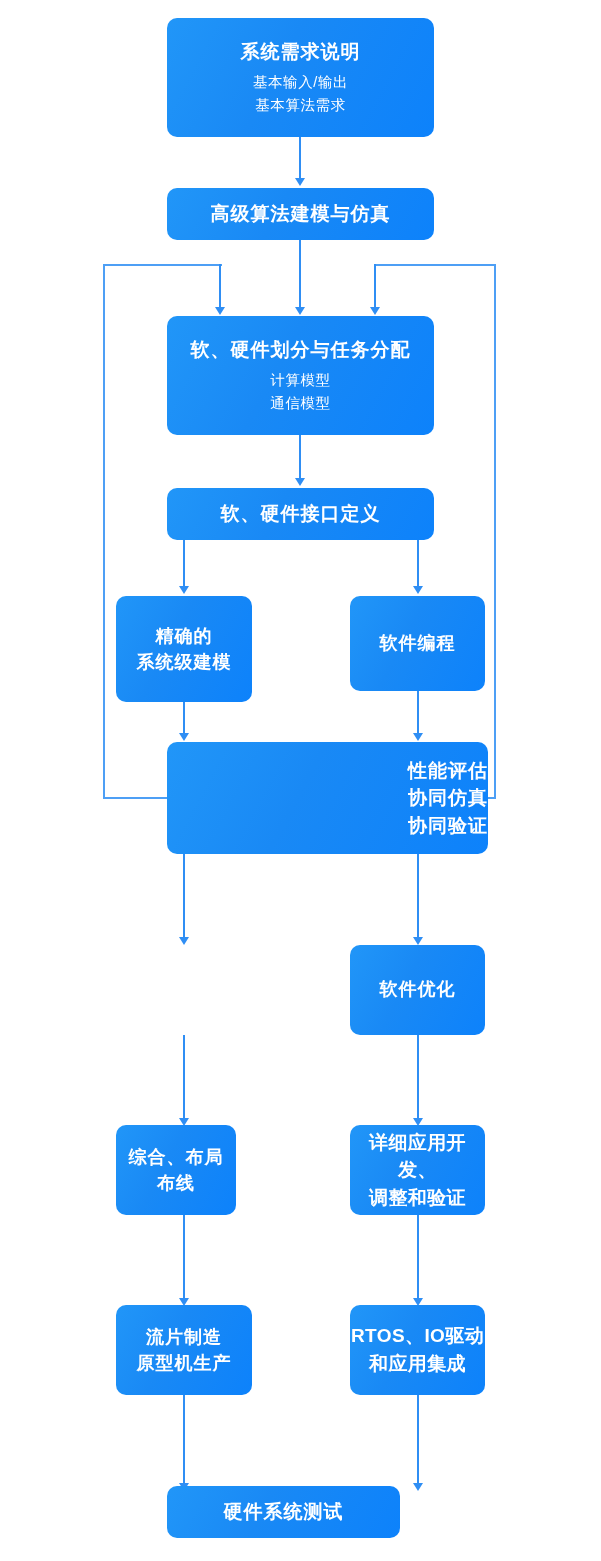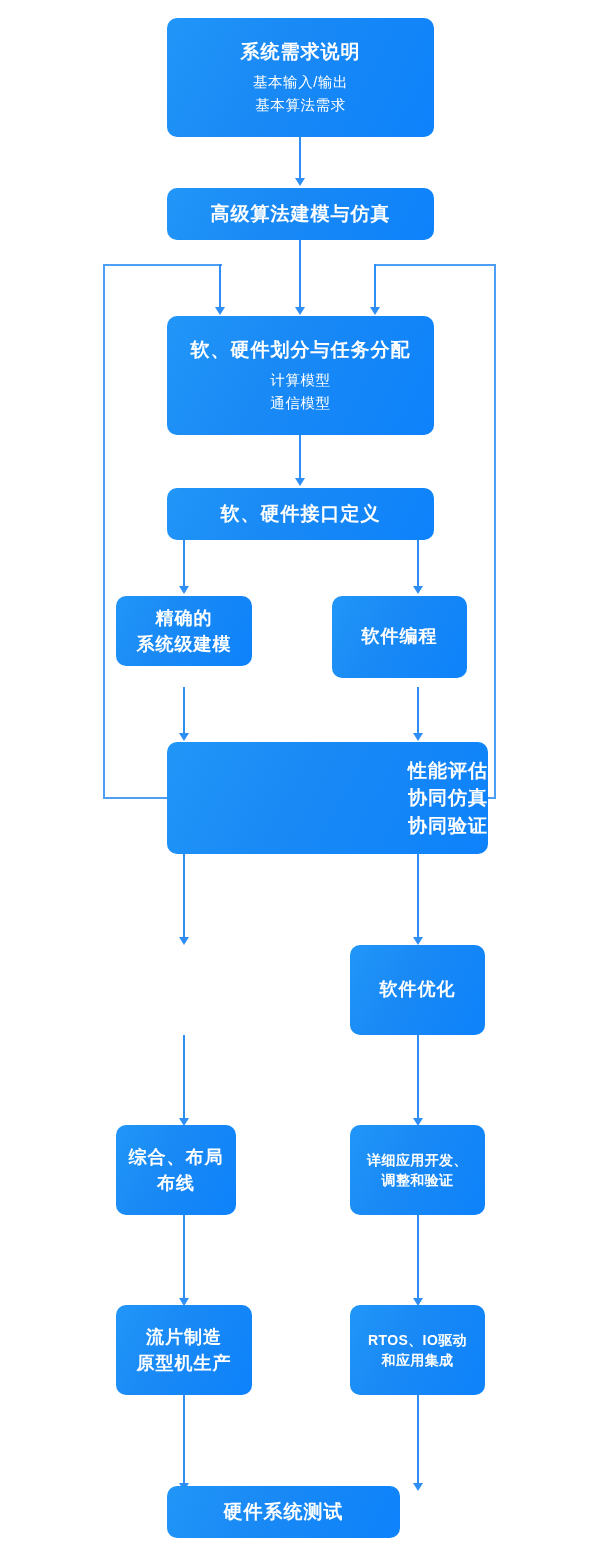--- a/index.html
+++ b/index.html
@@ -45,21 +45,21 @@
     font-weight: normal;
     font-size: 14.5px;
     letter-spacing: 0.6px;
     margin-top: 7px;
     line-height: 1.55;
   }
   .node.small .ttl {
     font-size: 18px;
   }
   .node.tiny .ttl {
-    font-size: 14px;
+    font-size: 19px;
     letter-spacing: 0.4px;
     line-height: 1.5;
   }
   .node.multi .ttl {
     line-height: 1.45;
   }
   
   .vline {
     position: absolute;
     width: 2px;
@@ -159,28 +159,28 @@
     <div class="sub">
       <div>计算模型</div>
       <div>通信模型</div>
     </div>
   </div>
 
   <div class="node" style="left:167px; top:488px; width:267px; height:52px;">
     <div class="ttl">软、硬件接口定义</div>
   </div>
 
-  <div class="node small multi" style="left:116px; top:596px; width:136px; height:70px;">
+  <div class="node small multi" style="left:116px; top:596px; width:136px; height:106px;">
     <div class="ttl two">
         <div>精确的</div>
         <div>系统级建模</div>
       </div>
   </div>
 
-  <div class="node small" style="left:332px; top:596px; width:135px; height:82px;">
+  <div class="node small" style="left:350px; top:596px; width:135px; height:95px;">
     <div class="ttl">软件编程</div>
   </div>
 
   <div class="node multi" style="left:167px; top:742px; width:321px; height:112px;align-items:flex-end;">
     <div class="ttl two">
         <div>性能评估</div>
         <div>协同仿真</div>
         <div>协同验证</div>
       </div>
   </div>

